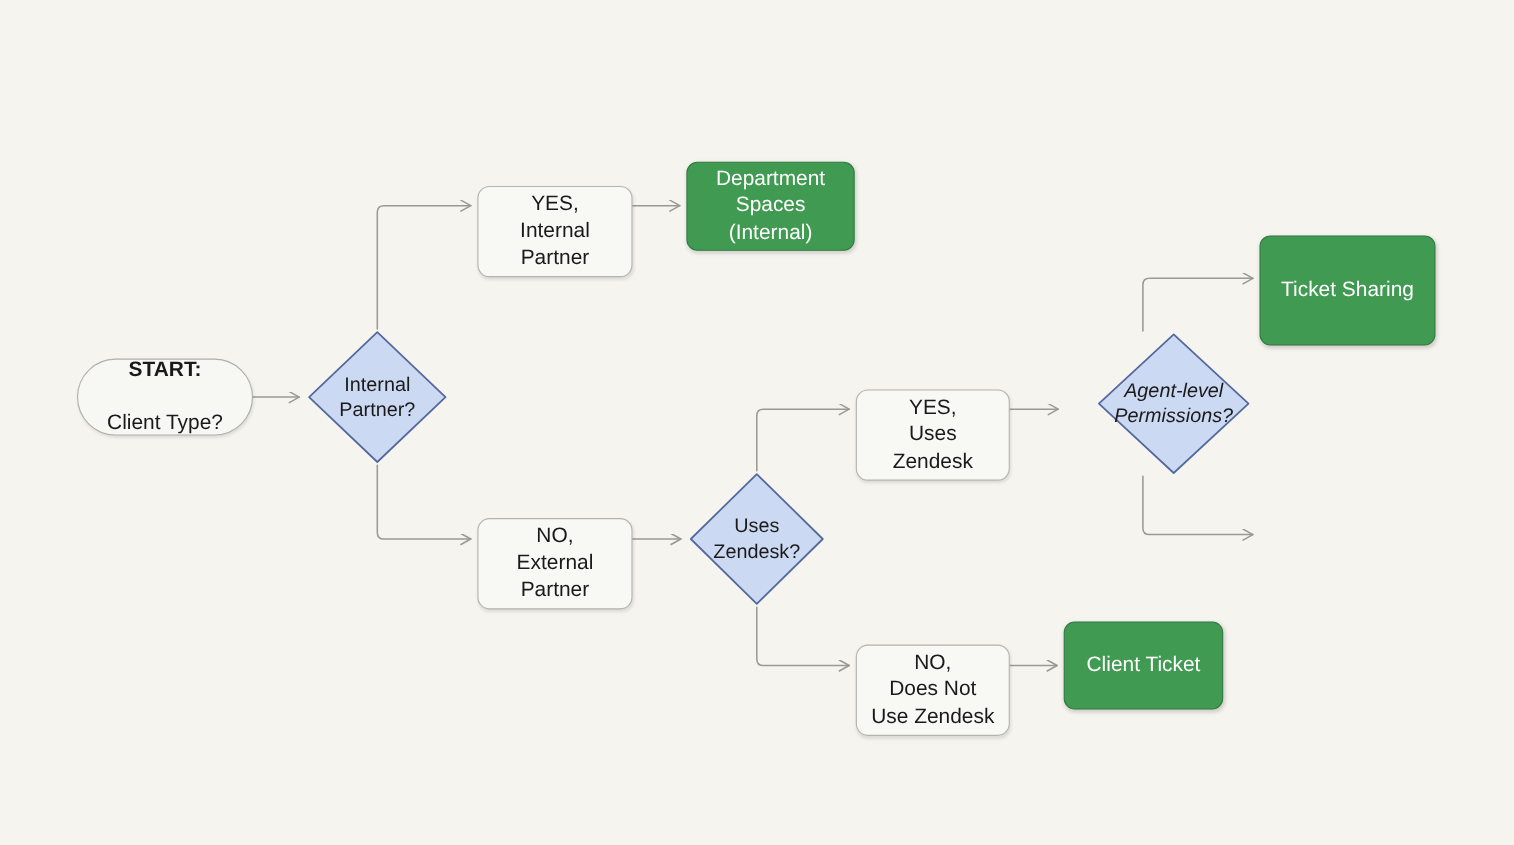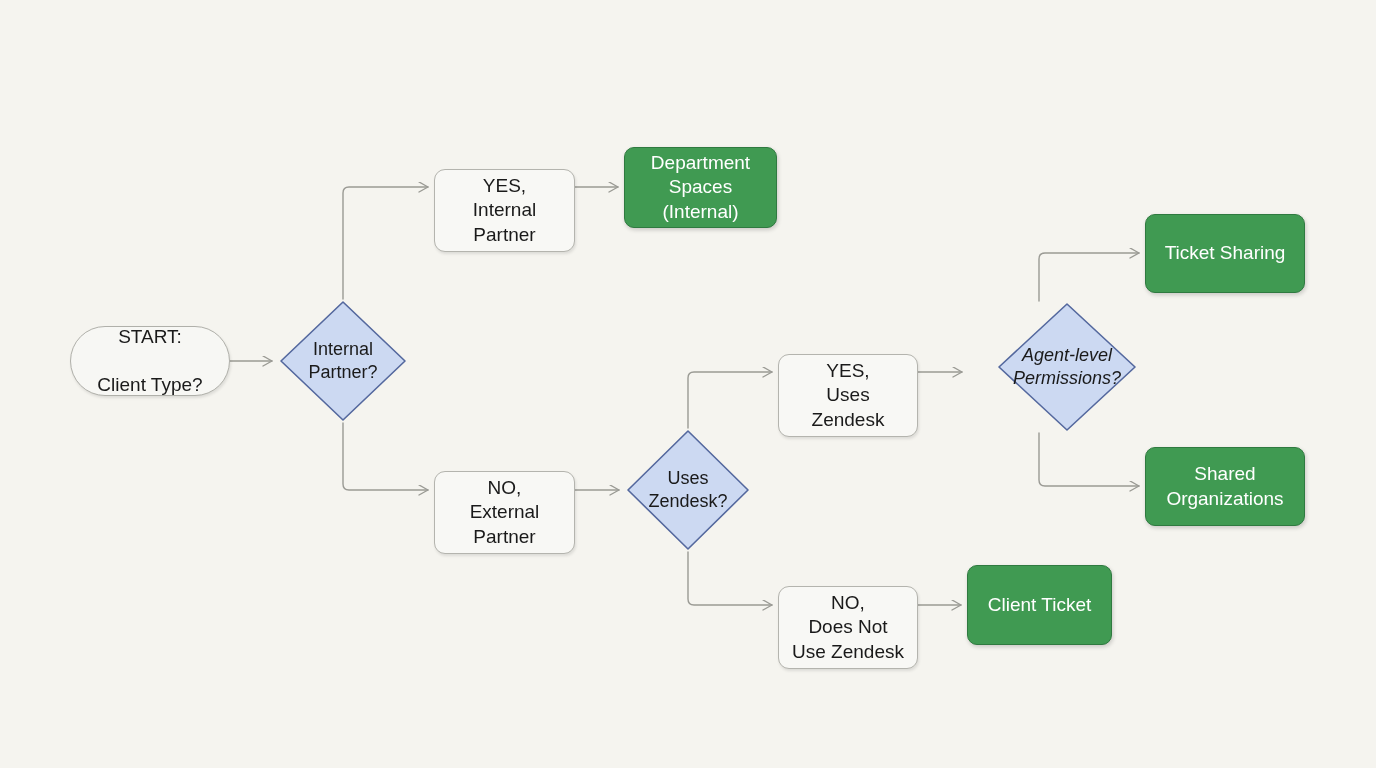--- a/index.html
+++ b/index.html
@@ -40,21 +40,21 @@
   }
   
   .node.start {
     background: #f7f7f4;
     border: 1px solid #b0b0aa;
     border-radius: 36px;
     color: #1a1a1a;
     font-size: 19px;
     box-shadow: 1px 2px 3px rgba(0,0,0,0.10);
   }
-  .node.start .ln1 { font-weight: normal; display: block; }
+  .node.start .ln1 { font-weight: bold; display: block; }
   .node.start .ln2 { font-weight: normal; display: block; }
   
   .node.process {
     background: #f8f8f5;
     border: 1px solid #b4b4ae;
     border-radius: 11px;
     color: #1a1a1a;
     font-size: 19px;
     box-shadow: 1px 2px 3px rgba(0,0,0,0.10);
     margin-top: 23px;
@@ -176,18 +176,16 @@
   <div class="node terminal" style="left:967px; top:565px; width:145px; height:80px;">Client Ticket</div>
 
   <div class="diamond-wrap" style="left:996px; top:301px; width:142px; height:132px;font-style:italic;">
     <svg class="diamond-shape" viewBox="0 0 142 132">
       <path d="M71,3 L139,66 L71,129 L3,66 Z" fill="#ccd9f2" stroke="#54689e" stroke-width="1.6" stroke-linejoin="round"></path>
     </svg>
     <div class="diamond-label">Agent-level
 Permissions?</div>
   </div>
 
-  <div class="node terminal" style="left:1145px; top:214px; width:160px; height:79px;">Ticket Sharing</div>
+  <div class="node terminal" style="left:1145px; top:214px; width:160px; height:100px;">Ticket Sharing</div>
 
-  <div class="node terminal" style="left:1145px; top:447px; width:160px; height:79px;">Shared
-Organizations</div>
 
 </div>
 
 </body></html>

